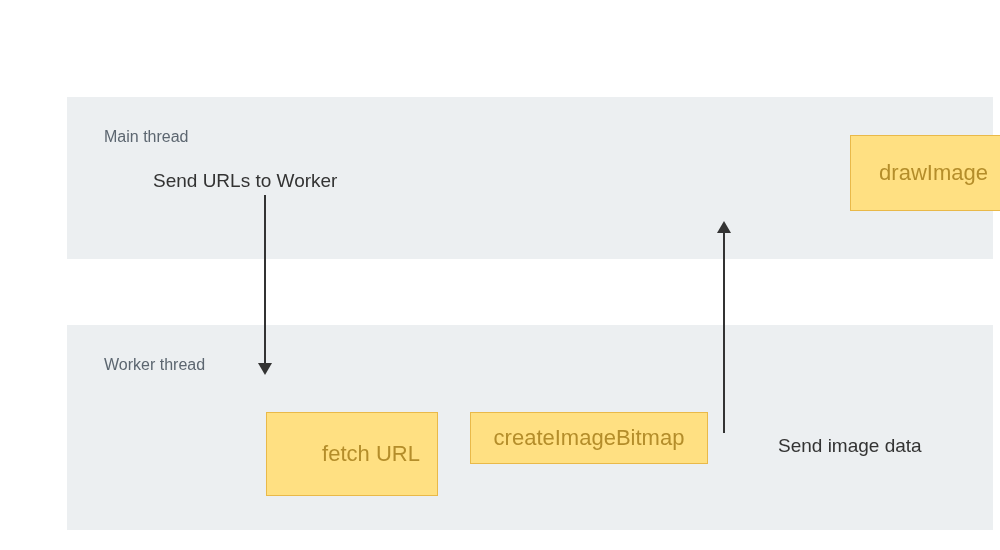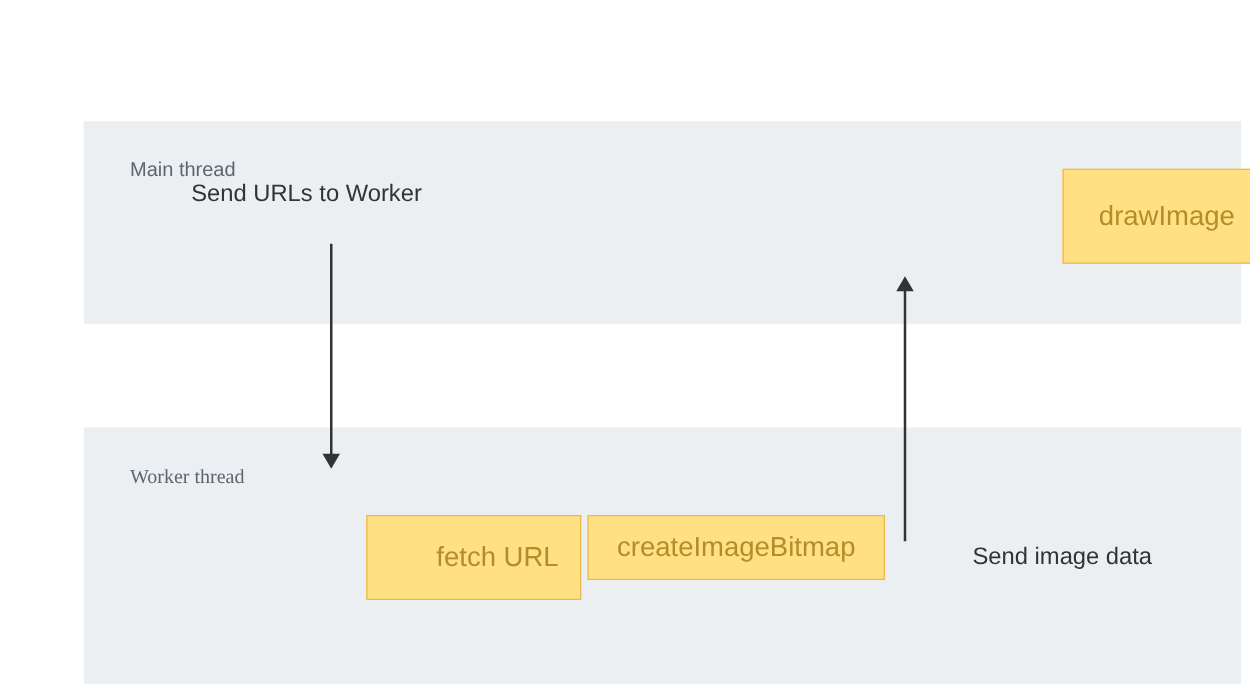--- a/index.html
+++ b/index.html
@@ -19,23 +19,22 @@
       position: absolute;
       left: 22px;
       right: 22px;
       background: #eceff1;
     }
     .lane-main {
       top: 52px;
       height: 162px;
     }
     .lane-worker {
-      top: 297px;
+      top: 280px;
       height: 205px;
-      font-family: Liberation Serif, serif;
     }
     .lane-label {
       position: absolute;
       top: 16px;
       left: 22px;
       font-size: 16px;
       color: #5c6670;
     }
     .box {
       position: absolute;
@@ -82,29 +81,29 @@
 </div>
 
 <div class="lane lane-worker">
   <div class="lane-label">Worker thread</div>
 </div>
 
 <div class="box" style="left: 805px; top: 90px; width: 167px; height: 76px;">
   <span>drawImage</span>
 </div>
 
-<div class="box" style="left: 248px; top: 367px; width: 172px; height: 68px; padding-left: 38px;">
+<div class="box" style="left: 221px; top: 367px; width: 172px; height: 84px; padding-left: 38px;">
   <span>fetch URL</span>
 </div>
 
 <div class="box" style="left: 425px; top: 367px; width: 238px; height: 52px;">
   <span>createImageBitmap</span>
 </div>
 
-<div class="text-label" style="left: 108px; top: 100px; text-align: center;">Send URLs to Worker</div>
+<div class="text-label" style="left: 108px; top: 125px; text-align: center;">Send URLs to Worker</div>
 
 <div class="text-label" style="left: 733px; top: 390px;">Send image data</div>
 
 <div class="arrow-line" style="left: 219px; top: 150px; height: 170px;"></div>
 <div class="arrow-head-down" style="left: 213px; top: 318px;"></div>
 
 <div class="arrow-line" style="left: 678px; top: 186px; height: 202px;"></div>
 <div class="arrow-head-up" style="left: 672px; top: 176px;"></div>
 
 </body></html>

